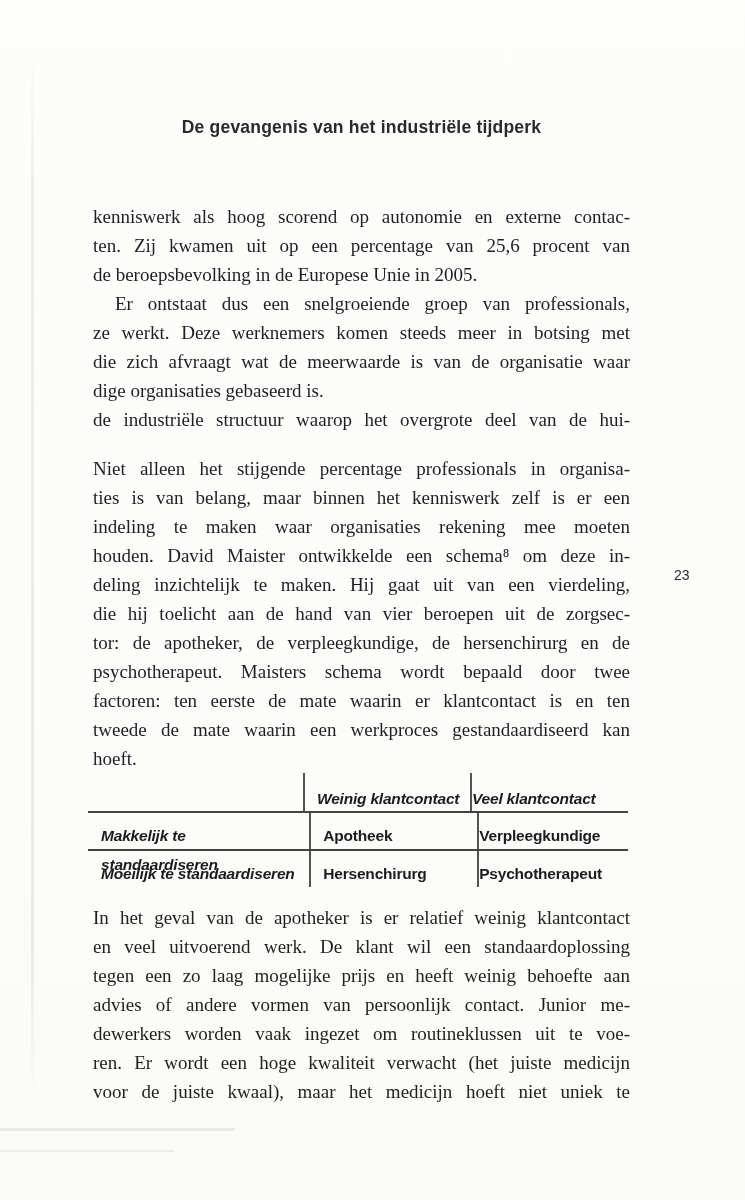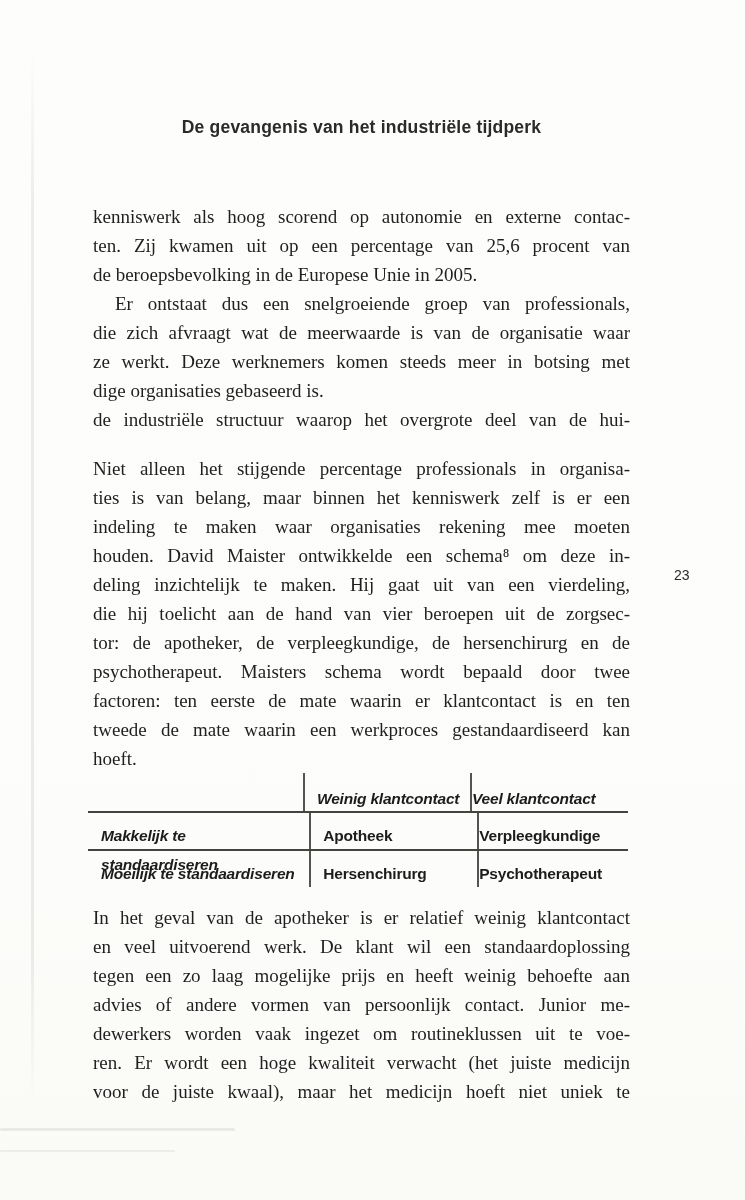--- a/index.html
+++ b/index.html
@@ -72,22 +72,22 @@
   <div class="text-col">
 
     <div class="para">
         <div class="line">kenniswerk als hoog scorend op autonomie en externe contac-</div>
         <div class="line">ten. Zij kwamen uit op een percentage van 25,6 procent van</div>
         <div class="line last">de beroepsbevolking in de Europese Unie in 2005.</div>
       </div>
 
     <div class="para para-indent">
         <div class="line">Er ontstaat dus een snelgroeiende groep van professionals,</div>
+        <div class="line">ze werkt. Deze werknemers komen steeds meer in botsing met</div>
         <div class="line">die zich afvraagt wat de meerwaarde is van de organisatie waar</div>
-        <div class="line">ze werkt. Deze werknemers komen steeds meer in botsing met</div>
         <div class="line last">dige organisaties gebaseerd is.</div>
         <div class="line">de industriële structuur waarop het overgrote deel van de hui-</div>
       </div>
 
     <div class="section-gap"></div>
 
     <div class="para">
         <div class="line">Niet alleen het stijgende percentage professionals in organisa-</div>
         <div class="line">ties is van belang, maar binnen het kenniswerk zelf is er een</div>
         <div class="line">indeling te maken waar organisaties rekening mee moeten</div>

